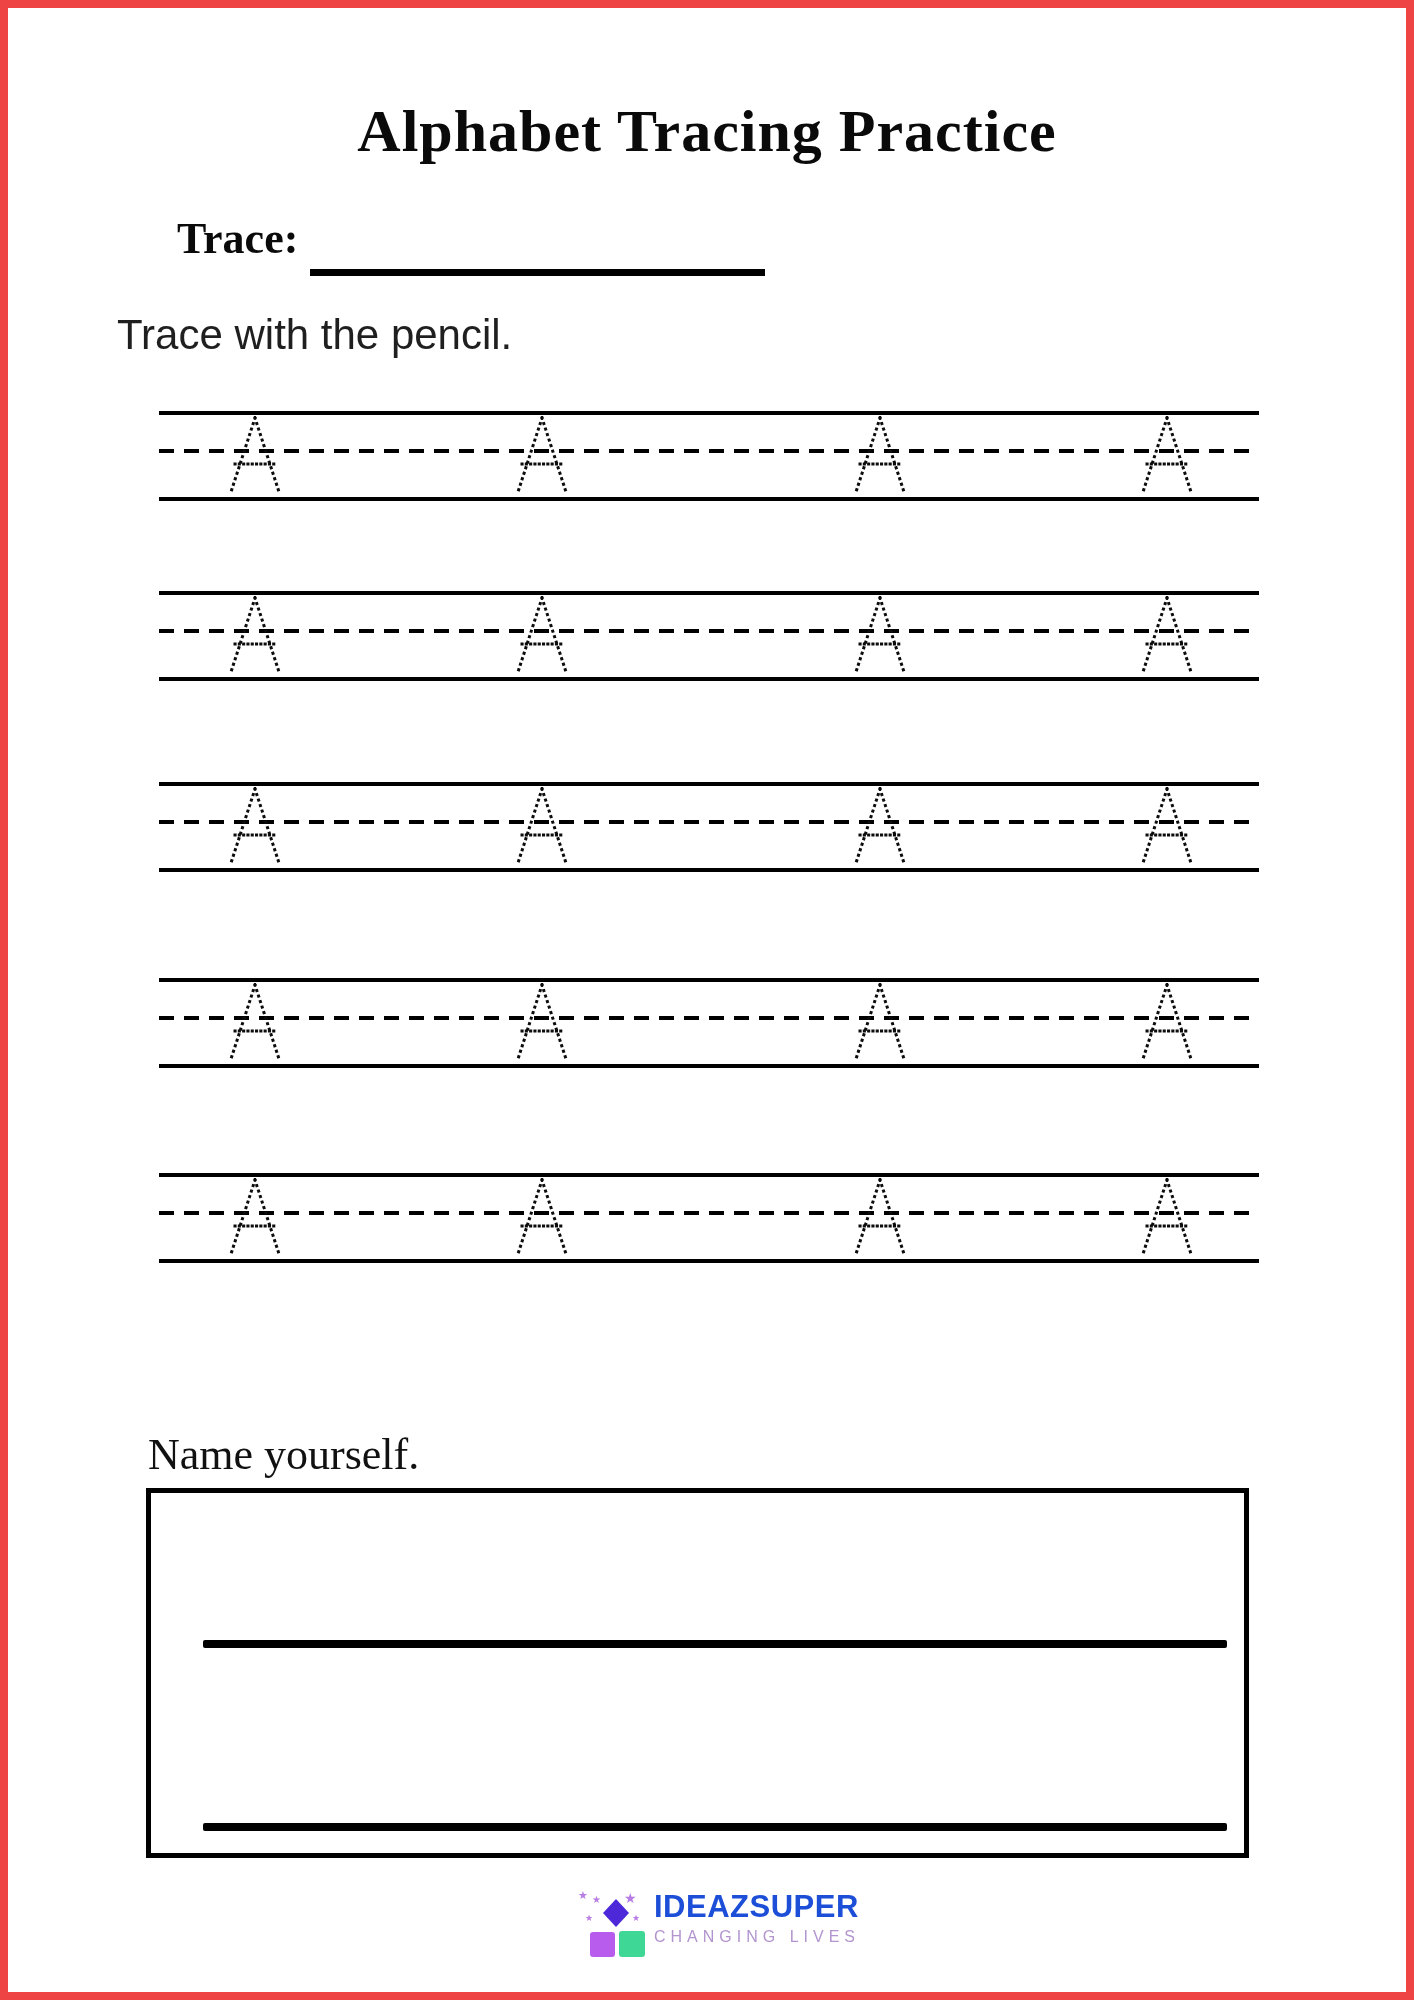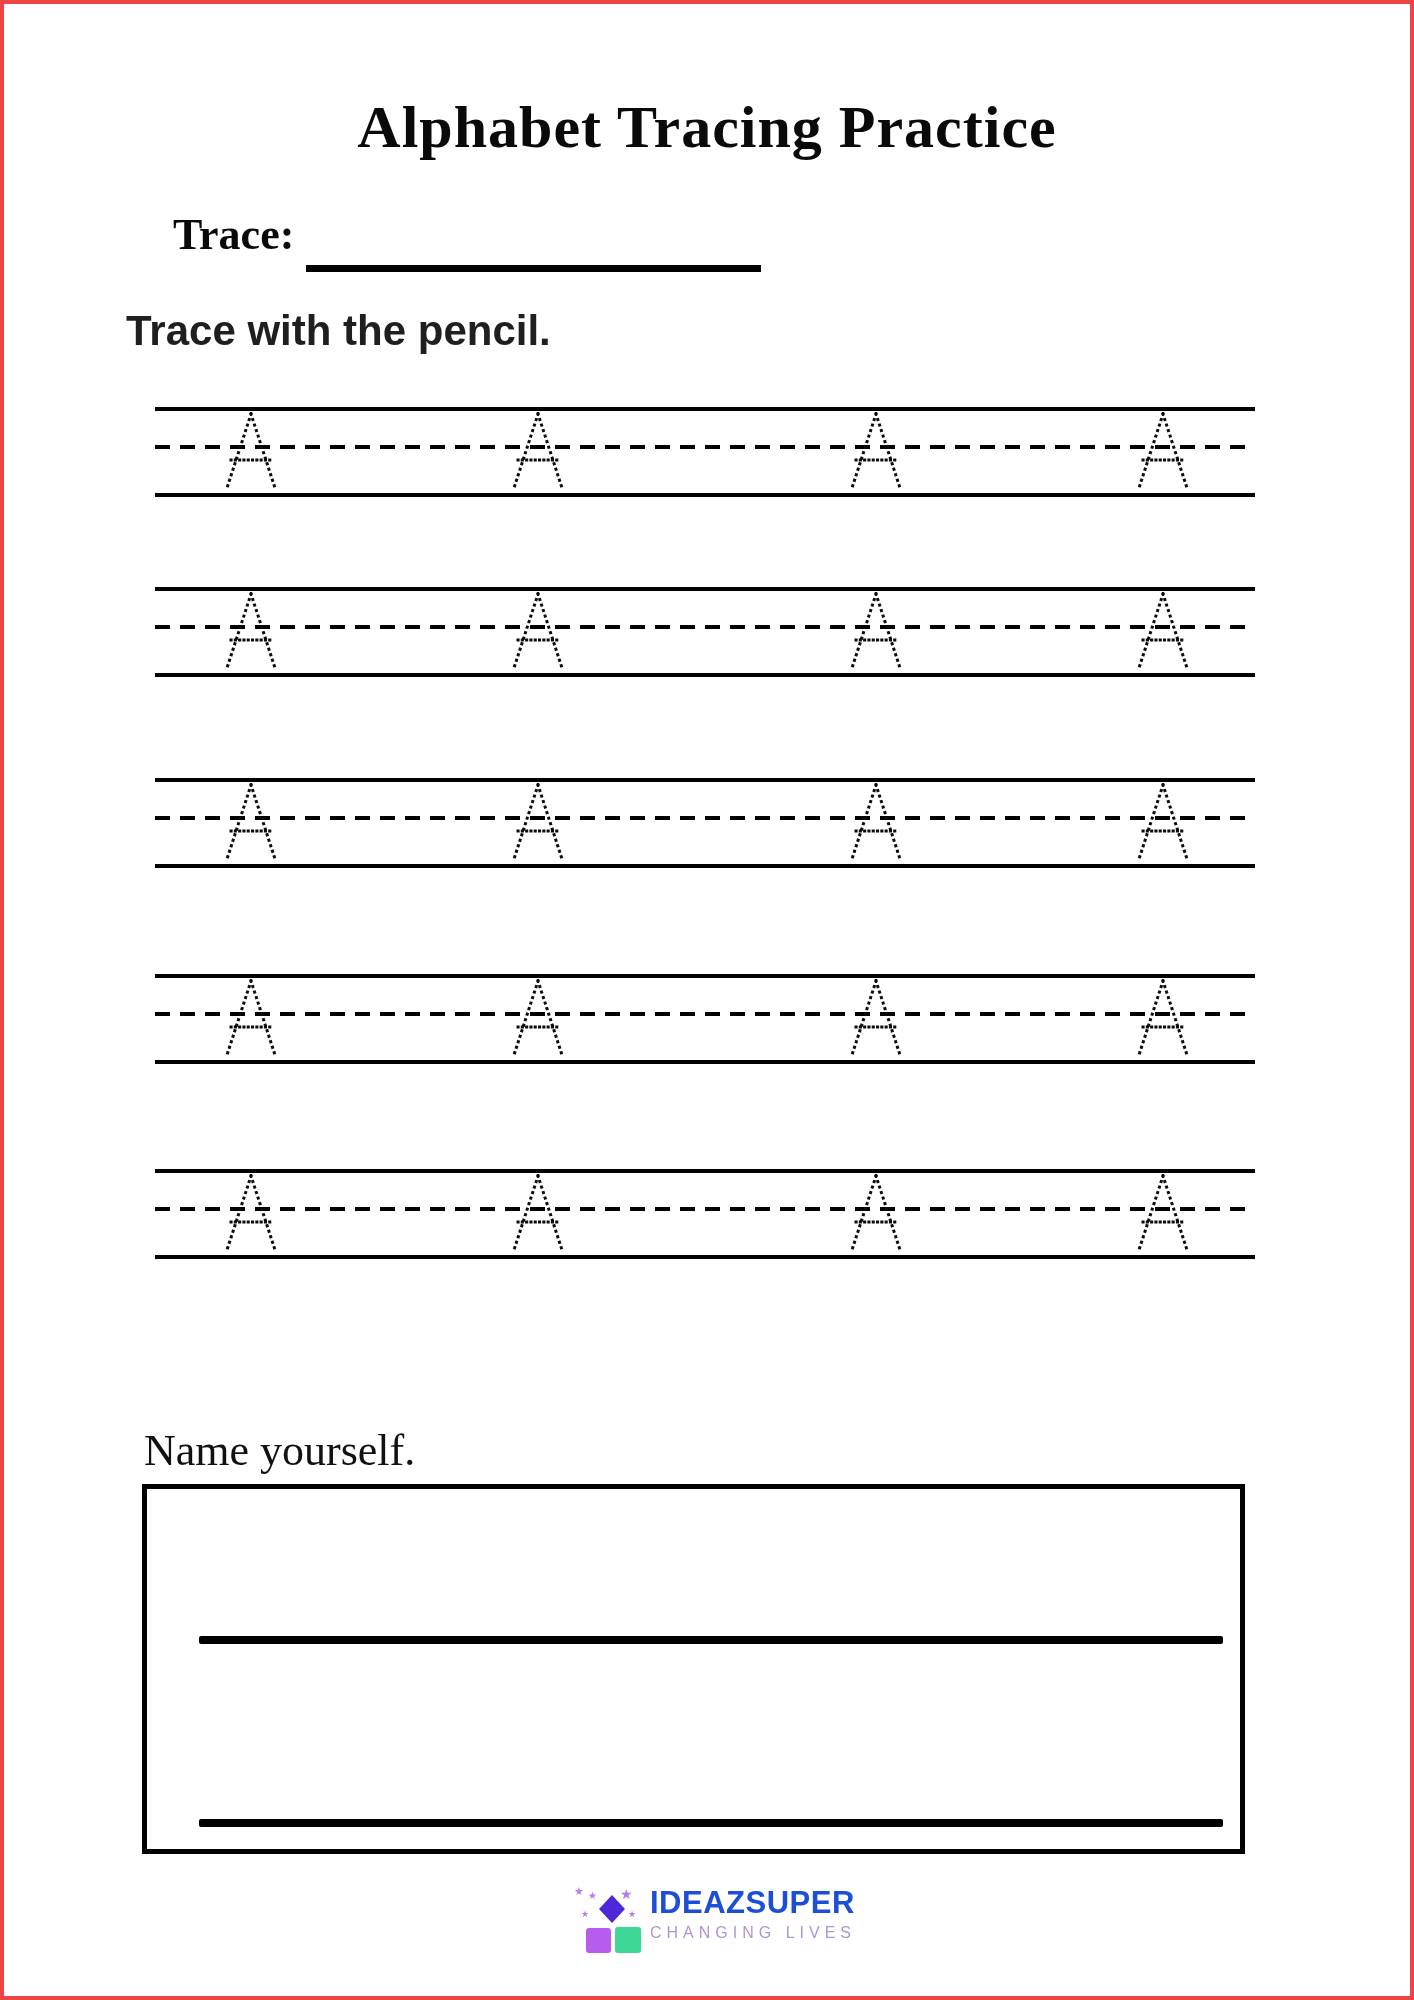--- a/index.html
+++ b/index.html
@@ -2,21 +2,21 @@
 <html><head>
 <meta charset="utf-8">
 <style>
   html, body { margin: 0; padding: 0; background: #ffffff; }
   .page {
     position: relative;
     width: 1414px;
     height: 2000px;
     box-sizing: border-box;
     background: #ffffff;
-    border: 4px solid #ef4444;
+    border: 8px solid #ef4444;
     font-family: "Liberation Serif", serif;
     overflow: hidden;
   }
 
   
   .title {
     position: absolute;
     top: 90px; left: 0;
     width: 100%;
     text-align: center;
@@ -35,24 +35,24 @@
     line-height: 1.1;
   }
   .name-line {
     position: absolute;
     left: 302px; top: 261px;
     width: 455px; height: 7px;
     background: #000;
   }
   .trace-instruction {
     position: absolute;
-    left: 122px; top: 303px;
+    left: 109px; top: 303px;
     font-family: "Liberation Sans", sans-serif;
     font-size: 42px;
-    font-weight: 700;
+    font-weight: 400;
     color: #1f1f1f;
     line-height: 1.15;
   }
 
   
   #trace-area .trace-row {
     position: absolute;
     left: 151px;
     width: 1100px;
     height: 90px;

